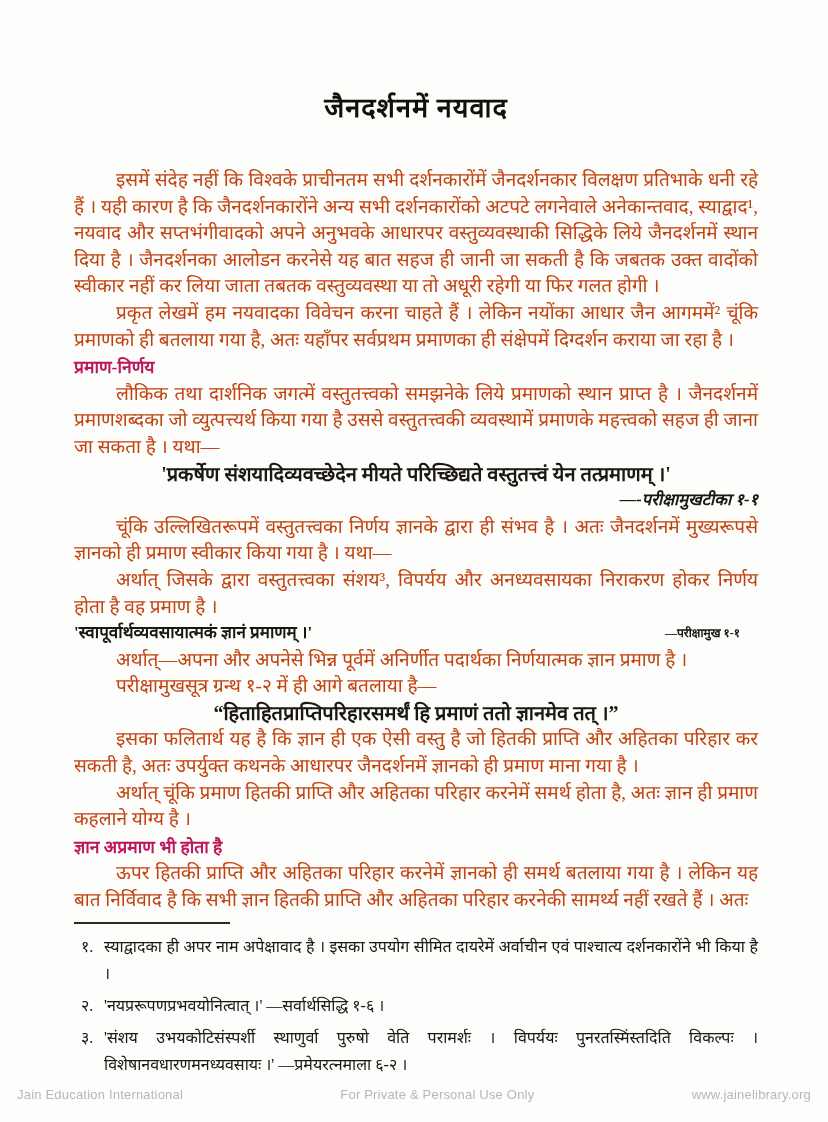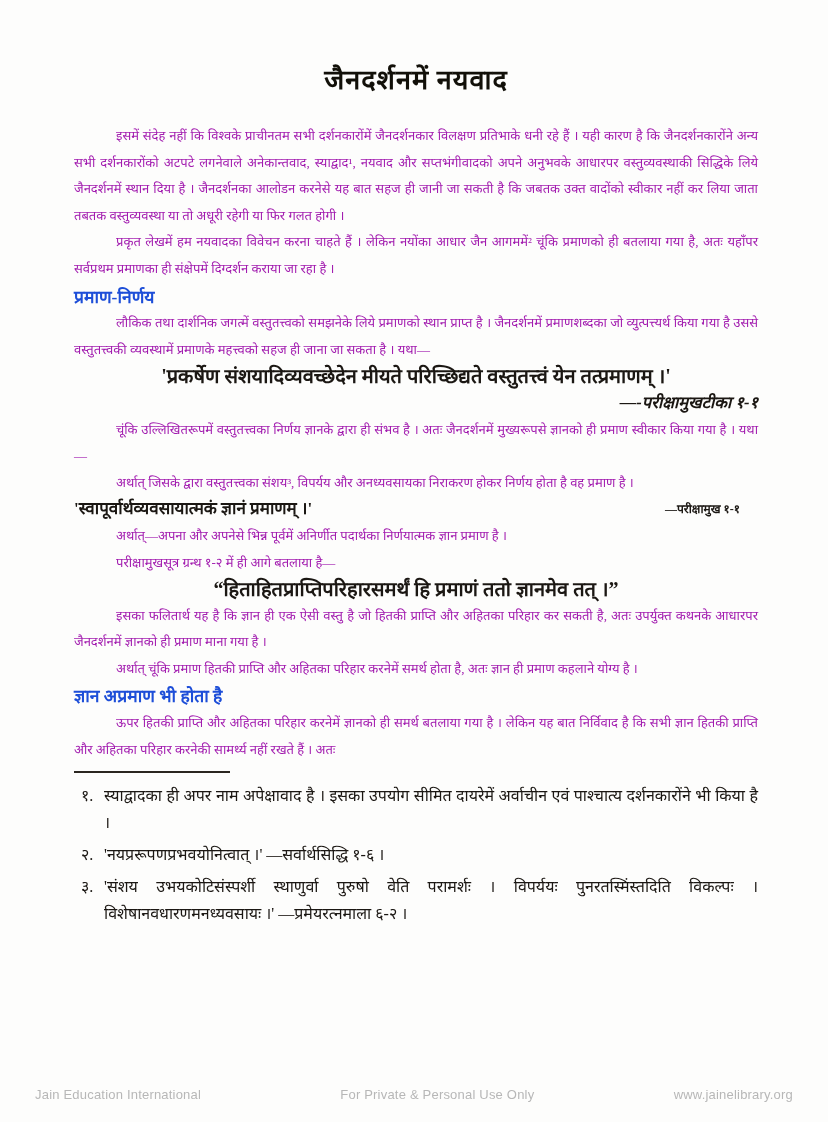--- a/index.html
+++ b/index.html
@@ -4,48 +4,48 @@
 <style>
   * { margin:0; padding:0; box-sizing:border-box; }
   html,body { background:#ffffff; }
   body { font-family:"Liberation Serif","DejaVu Serif",serif; }
   .page {
     position:relative; width:828px; height:1122px; margin:0 auto;
     background:#fdfdfc; color:#1b1713; overflow:hidden;
   }
   .content { position:absolute; top:0; left:74px; width:684px; }
   .doc-title {
-    padding-top:60px; margin-bottom:26px; text-align:center;
+    padding-top:88px; margin-bottom:42px; text-align:center;
     font-size:27px; font-weight:bold; letter-spacing:1px; color:#121009;
   }
   .para {
-    font-size:13px; line-height:26.6px; text-align:justify;
-    text-indent:42px; color:#a21caf;font-family:Liberation Serif, serif;
+    font-size:19px; line-height:26.6px; text-align:justify;
+    text-indent:42px; color:#c2410c;font-family:Liberation Serif, serif;
   }
   .heading {
     font-size:17.5px; font-weight:bold; line-height:26.6px;
-    margin-top:1px; color:#1d4ed8;
+    margin-top:1px; color:#be185d;
   }
   .verse { font-size:20px; font-weight:bold; line-height:26.6px; text-align:center; }
   .verse-ref { font-size:16.5px; font-weight:bold; line-height:26.6px; text-align:right;font-style:italic; }
   .verse-line { position:relative; text-align:left; line-height:26.6px; }
   .verse-line .v-text { font-size:17px; font-weight:bold; }
   .verse-line .v-ref { position:absolute; right:18px; top:0; font-size:12px; font-weight:bold; }
   .footnote-rule {
     width:156px; border:0; border-top:2px solid #2a2620;
     margin:8px 0 9px 0;
   }
   .footnotes { font-size:16px; line-height:27px; }
   .footnote { display:flex; margin-bottom:5px; }
   .fn-num { flex:0 0 30px; padding-left:7px; }
   .fn-text { flex:1; text-align:justify; }
   .footer {
     position:absolute; left:0; right:0; bottom:20px;
     display:flex; justify-content:space-between; align-items:center;
-    padding:0 35px;
+    padding:0 17px;
     font-family:"Liberation Sans","DejaVu Sans",sans-serif;
     font-size:13px; color:#b7b7b7; letter-spacing:0.2px;
   }
 </style>
 </head>
 <body>
 
 <div class="page">
   <div class="content">
 

